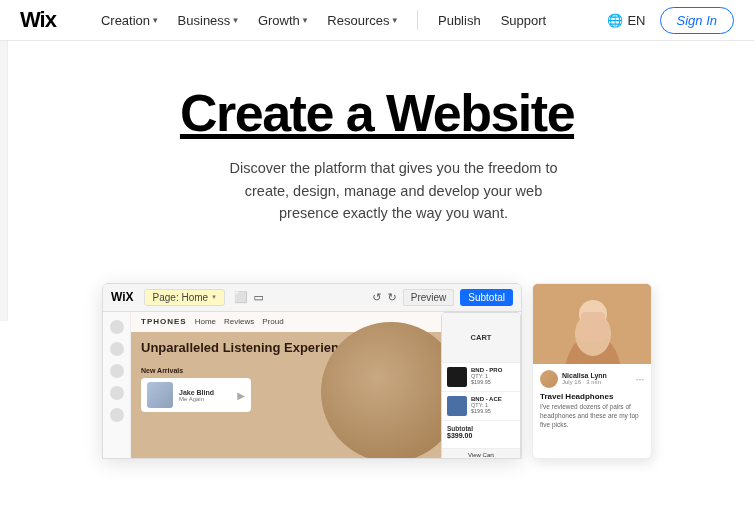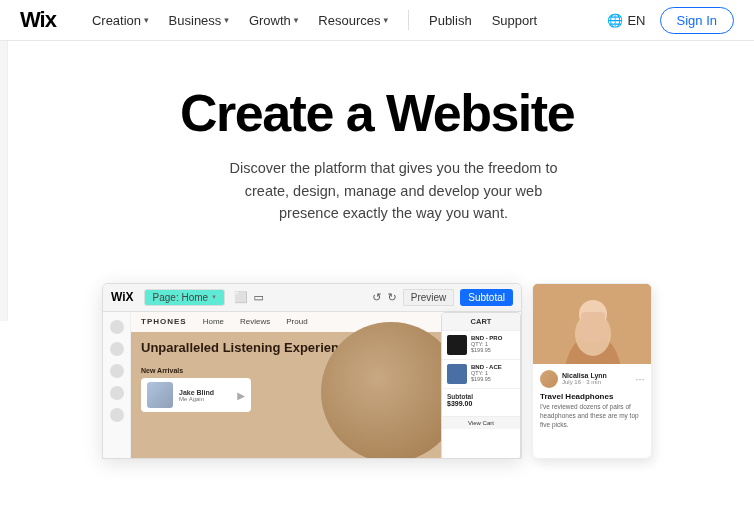--- a/index.html
+++ b/index.html
@@ -5,46 +5,48 @@
     * { margin: 0; padding: 0; box-sizing: border-box; }
     body { font-family: 'Helvetica Neue', Arial, sans-serif; background: #fff; width: 754px; height: 532px; overflow: hidden; }
 
     
     nav {
       display: flex; align-items: center; height: 41px;
       padding: 0 20px; border-bottom: 1px solid #e8e8e8;
       position: relative; z-index: 10; background: #fff;
     }
     .nav-logo { font-weight: 900; font-size: 22px; letter-spacing: -1px; margin-right: 28px; color: #000; }
-    .nav-links { display: flex; align-items: center; gap: 4px; }
+    .nav-links { display: flex; align-items: center; gap: 4px; margin-left: 9px; }
     .nav-item {
       display: flex; align-items: center; gap: 3px;
       font-size: 13px; color: #2b2b2b; padding: 4px 8px;
       cursor: pointer; white-space: nowrap;
     }
     .nav-chevron { font-size: 9px; color: #555; }
     .nav-separator { width: 1px; height: 20px; background: #ddd; margin: 0 8px; }
     .nav-right { margin-left: auto; display: flex; align-items: center; gap: 14px; }
     .nav-lang { display: flex; align-items: center; gap: 4px; font-size: 13px; color: #2b2b2b; cursor: pointer; }
     .nav-globe { font-size: 13px; }
     .btn-signin {
       border: 1.5px solid #116dff; color: #116dff; background: transparent;
       padding: 5px 16px; border-radius: 20px; font-size: 13px; cursor: pointer;
       font-weight: 500;
+      font-style: italic;
     }
 
     
     .hero {
       display: flex; flex-direction: column; align-items: center;
       padding: 44px 20px 28px; text-align: center;
     }
     .hero-title {
       font-size: 52px; font-weight: 900; line-height: 1.08;
       color: #000; letter-spacing: -1.5px; max-width: 560px;
       margin-bottom: 16px;
+      text-decoration: underline;
     }
     .hero-subtitle {
       font-size: 14.5px; color: #444; line-height: 1.55;
       max-width: 340px; margin-bottom: 22px; margin-left: 33px;
     }
     .btn-getstarted {
       background: #116dff; color: #fff; border: none;
       padding: 12px 34px; border-radius: 30px; font-size: 15px;
       font-weight: 600; cursor: pointer; letter-spacing: 0.2px;
     }
@@ -61,21 +63,21 @@
       border: 1px solid #ddd; overflow: hidden;
       box-shadow: 0 4px 20px rgba(0,0,0,0.12);
       background: #fff; flex-shrink: 0;
     }
     .browser-toolbar {
       background: #f5f5f5; border-bottom: 1px solid #e0e0e0;
       height: 28px; display: flex; align-items: center; padding: 0 8px; gap: 6px;
     }
     .browser-wix-logo { font-weight: 900; font-size: 12px; color: #000; margin-right: 4px; }
     .browser-tab {
-      background: #5eead4; border: 1px solid #ddd; border-radius: 3px;
+      background: #fef9c3; border: 1px solid #ddd; border-radius: 3px;
       padding: 2px 8px; font-size: 10px; color: #444; display: flex; align-items: center; gap: 4px;
     }
     .tab-chevron { font-size: 7px; color: #777; }
     .browser-icons { display: flex; gap: 5px; margin-left: 4px; }
     .browser-icon-btn { font-size: 11px; color: #555; cursor: pointer; }
     .browser-right { margin-left: auto; display: flex; align-items: center; gap: 6px; }
     .browser-preview {
       background: #f0f0f0; border: 1px solid #ddd; border-radius: 1px;
       padding: 2px 7px; font-size: 10px; color: #444;
     }
@@ -88,21 +90,21 @@
       display: flex; height: calc(176px - 28px);
     }
     .website-sidebar {
       width: 28px; background: #f9f9f9; border-right: 1px solid #eee;
       display: flex; flex-direction: column; align-items: center; padding-top: 8px; gap: 8px;
     }
     .sidebar-dot { width: 14px; height: 14px; border-radius: 50%; background: #ddd; }
     .website-main { flex: 1; background: #d4b896; position: relative; overflow: hidden; }
     .website-nav-bar {
       background: rgba(255,255,255,0.9); height: 20px; display: flex; align-items: center;
-      padding: 0 10px; gap: 16px;
+      padding: 0 10px; gap: 8px;
     }
     .website-brand { font-weight: 700; font-size: 8px; color: #333; letter-spacing: 1px; }
     .website-nav-link { font-size: 8px; color: #444; }
     .website-hero-text {
       padding: 8px 10px; color: #fff;
     }
     .website-hero-h { font-size: 13px; font-weight: 800; line-height: 1.2; color: #2d1a0e; }
     .website-new-arrivals { font-size: 7px; color: #2d1a0e; padding: 0 10px; margin-top: 4px; font-weight: 600; }
     .website-card {
       background: #fff; border-radius: 4px; margin: 4px 10px;
@@ -126,21 +128,21 @@
       position: absolute; right: 0; top: 0;
     }
 
     
     .cart-panel {
       width: 80px; height: 148px; background: #fff;
       border: 1px solid #ddd; border-radius: 4px; overflow: hidden;
       box-shadow: 2px 4px 12px rgba(0,0,0,0.1);
     }
     .cart-header {
-      background: #f5f5f5; padding: 4px 6px; font-size: 7.5px;
+      background: #f5f5f5; padding: 20px 6px; font-size: 7.5px;
       font-weight: 700; color: #333; border-bottom: 1px solid #eee;
       text-align: center;
     }
     .cart-item { padding: 4px 5px; border-bottom: 1px solid #f0f0f0; display: flex; gap: 4px; align-items: flex-start; }
     .cart-item-img { width: 20px; height: 20px; border-radius: 2px; background: #222; }
     .cart-item-img.dark { background: #1a1a1a; }
     .cart-item-img.blue { background: #4a6fa5; }
     .cart-item-info { flex: 1; }
     .cart-item-name { font-size: 6px; font-weight: 700; color: #222; }
     .cart-item-detail { font-size: 5.5px; color: #666; }

